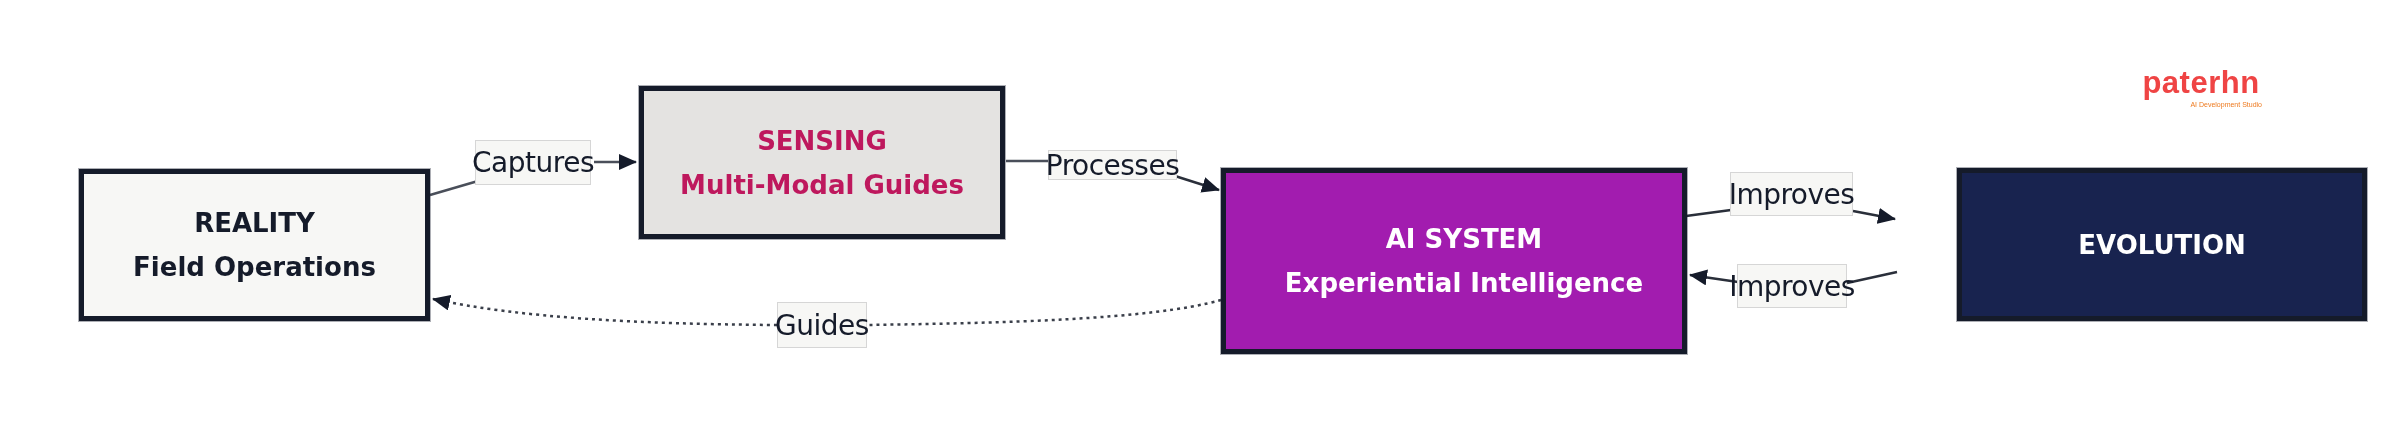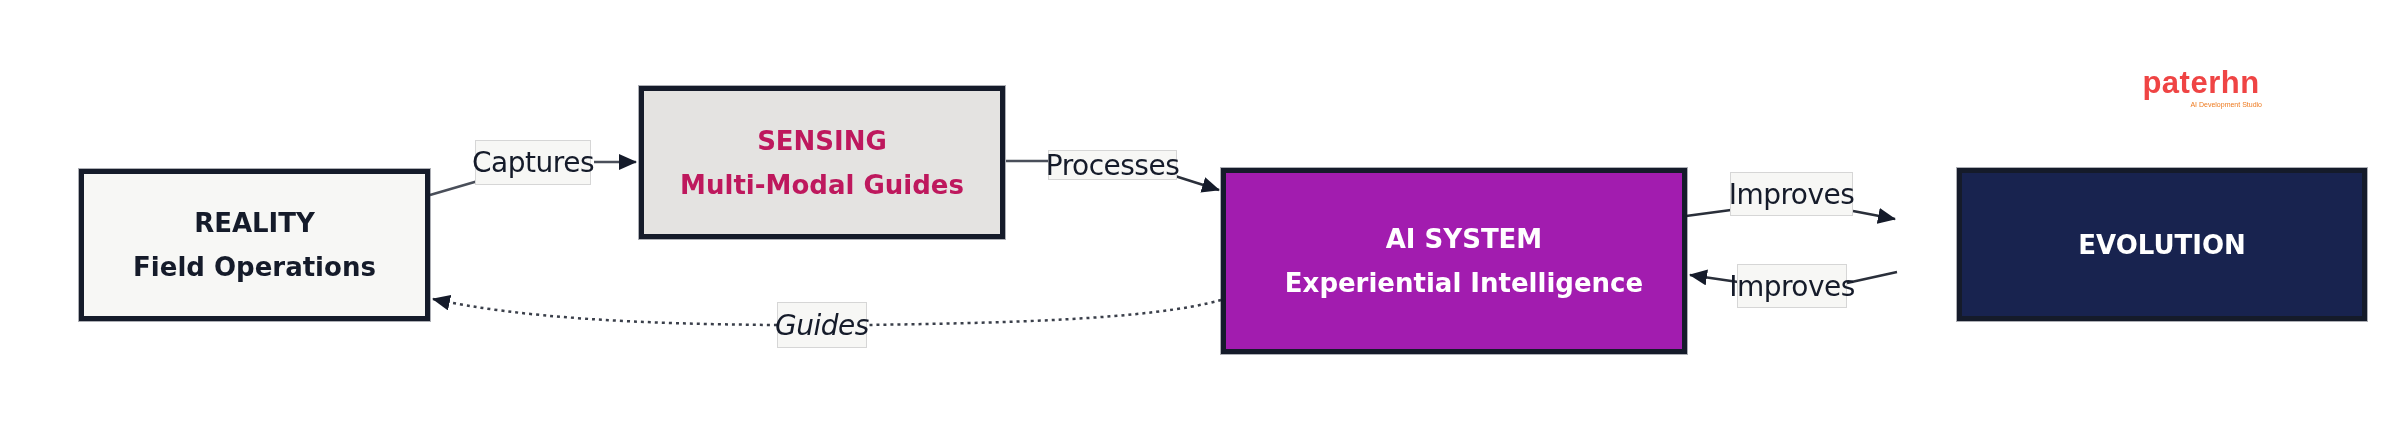--- a/index.html
+++ b/index.html
@@ -66,18 +66,18 @@
 </div>
 
 <div class="node" id="node-evolution" style="left: 1957px; top: 168px; width: 410px; height: 153px; background: rgb(24, 35, 79); color: rgb(255, 255, 255);">
   <span>EVOLUTION</span>
 </div>
 
 <div class="edge-label" style="left:475px; top:140px; width:116px; height:45px;">Captures</div>
 <div class="edge-label" style="left:1048px; top:150px; width:129px; height:30px;">Processes</div>
 <div class="edge-label" style="left:1730px; top:172px; width:123px; height:44px;">Improves</div>
 <div class="edge-label" style="left:1737px; top:264px; width:110px; height:44px;">Improves</div>
-<div class="edge-label" style="left:777px; top:302px; width:90px; height:46px;font-style:italic;">Guides</div>
+<div class="edge-label" style="left:777px; top:302px; width:90px; height:46px;">Guides</div>
 
 <div id="logo">
   <span id="logo-name">paterhn</span>
   <span id="logo-sub" style="color: rgb(238, 122, 31);">AI Development Studio</span>
 </div>
 
 </body></html>

